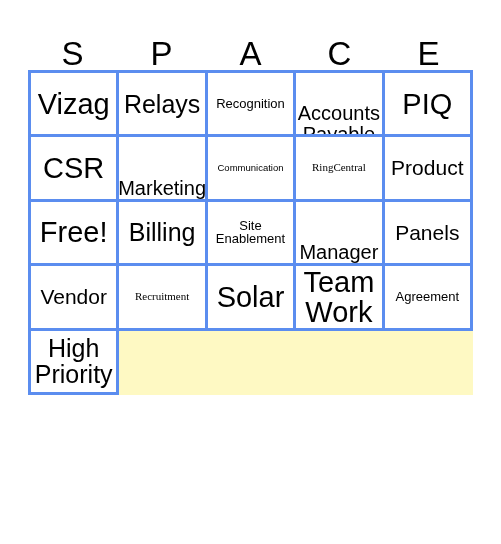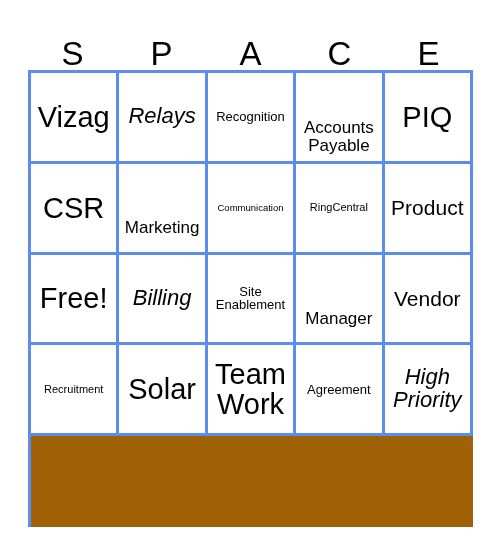--- a/index.html
+++ b/index.html
@@ -44,28 +44,28 @@
     letter-spacing: 0px;
     color: #000000;
   }
 
   
   #grid {
     position: absolute;
     left: 28px;
     top: 70px;
     width: 445px;
-    height: 457px;
+    height: 325px;
     display: grid;
     grid-template-columns: repeat(5, 1fr);
     grid-template-rows: repeat(5, 1fr);
     border-top: 3px solid #5b8def;
     border-left: 3px solid #5b8def;
     box-sizing: border-box;
-    background: #a16207;
+    background: #fef9c3;
   }
   .cell {
     border-right: 3px solid #5b8def;
     border-bottom: 3px solid #5b8def;
     box-sizing: border-box;
     display: flex;
     align-items: center;
     justify-content: center;
     text-align: center;
     overflow: hidden;
@@ -73,25 +73,25 @@
     padding: 0 2px;
   }
   .cell-text {
     display: block;
     line-height: 1.04;
     white-space: pre-line;
   }
 
   
   .t-xxl .cell-text { font-size: 29px; }
-  .t-xl  .cell-text { font-size: 22px; font-style: italic; }
+  .t-xl  .cell-text { font-size: 25px; }
   .t-lg  .cell-text { font-size: 21px; }
-  .t-md  .cell-text { font-size: 17px; margin-top: 40px; }
+  .t-md  .cell-text { font-size: 20px; margin-top: 40px; }
   .t-sm  .cell-text { font-size: 13px; }
-  .t-xs  .cell-text { font-size: 11px; }
+  .t-xs  .cell-text { font-size: 11px; font-family: Liberation Serif, serif; }
   .t-xxs .cell-text { font-size: 9.5px; }
 </style>
 </head>
 <body>
 
 <div id="card">
 
   <div id="header-row">
     <div class="header-cell">
         <span>S</span>
@@ -149,20 +149,23 @@
         <span class="cell-text">Billing</span>
       </div>
       <div class="cell t-sm">
         <span class="cell-text">Site
 Enablement</span>
       </div>
       <div class="cell t-md">
         <span class="cell-text">Manager</span>
       </div>
       <div class="cell t-lg">
+        <span class="cell-text">Panels</span>
+      </div>
+      <div class="cell t-lg">
         <span class="cell-text">Vendor</span>
       </div>
       <div class="cell t-xs">
         <span class="cell-text">Recruitment</span>
       </div>
       <div class="cell t-xxl">
         <span class="cell-text">Solar</span>
       </div>
       <div class="cell t-xxl">
         <span class="cell-text">Team

